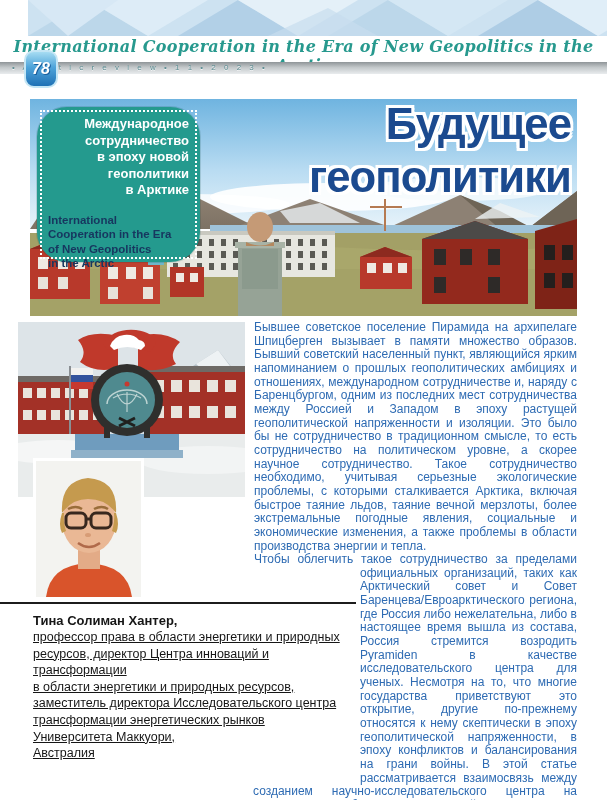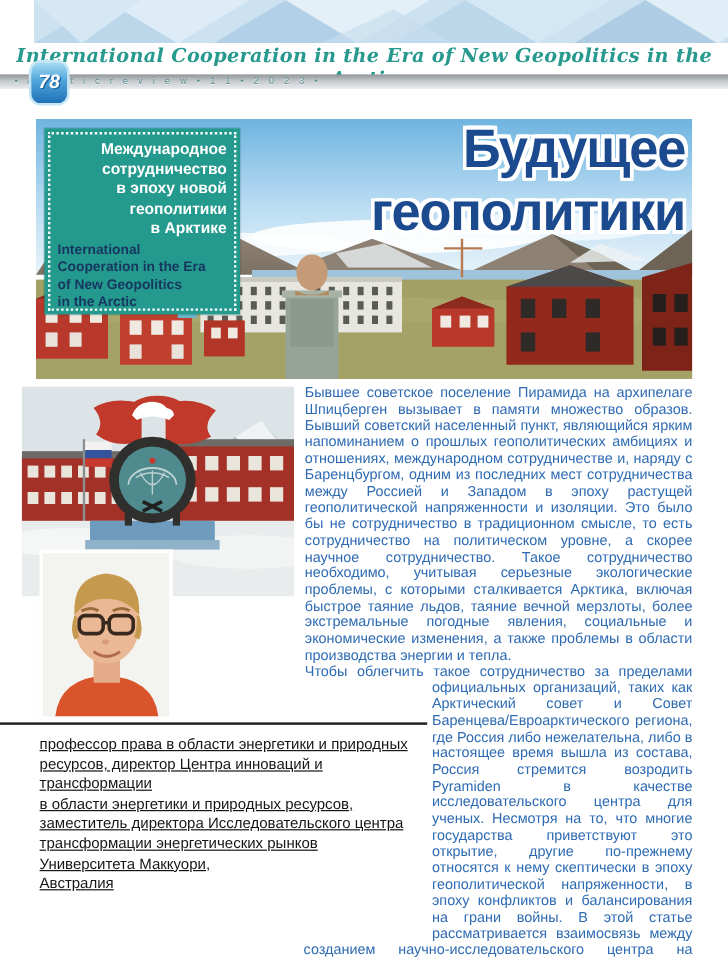--- a/index.html
+++ b/index.html
@@ -29,27 +29,27 @@
   .hero{position:absolute;left:30px;top:99px;width:547px;height:217px;overflow:hidden;}
   .hero svg{display:block;}
   .hero-title{position:absolute;right:6px;top:-2px;text-align:right;
       font-weight:bold;font-size:45px;line-height:53px;letter-spacing:-1px;
       color:#1b4a8f;transform:scaleX(.97);transform-origin:right top;
       text-shadow:-3px -3px 0 #fff,3px -3px 0 #fff,-3px 3px 0 #fff,3px 3px 0 #fff,
                   -3px 0 0 #fff,3px 0 0 #fff,0 -3px 0 #fff,0 3px 0 #fff;}
 
   
   .stamp{position:absolute;left:7px;top:8px;width:163px;height:155px;background:#249a8e;
-      box-sizing:border-box;box-shadow:0 0 0 1px rgba(0,60,55,.15);}
+      box-sizing:border-box;box-shadow:0 0 0 1px rgba(0,60,55,.15);border-radius:30px;}
   .stamp-inner{position:absolute;left:3px;top:3px;right:3px;bottom:3px;
       border:2px dotted #ffffff;box-sizing:border-box;padding:4px 6px 2px 6px;}
   .stamp-ru{white-space:pre-line;text-align:right;color:#ffffff;font-weight:bold;
       font-size:13px;line-height:16.5px;}
   .stamp-en{white-space:pre-line;text-align:left;color:#17365f;font-weight:bold;
-      font-size:11.5px;line-height:14.5px;margin-top:3px;}
+      font-size:11.5px;line-height:14.5px;margin-top:14px;}
 
   
   .monument-photo{position:absolute;left:18px;top:322px;width:227px;height:175px;overflow:hidden;}
   .portrait{position:absolute;left:33px;top:458px;width:105px;height:136px;
       border:3px solid #ffffff;box-sizing:content-box;background:#f2f2ef;}
 
   
   .divider{position:absolute;left:0;top:602px;width:356px;height:2px;background:#1c1c1c;}
   .author{position:absolute;left:33px;top:612px;width:322px;color:#161616;}
   .author-name{font-weight:bold;font-size:13px;line-height:17px;}
@@ -319,20 +319,21 @@
         <path d="M50,58 h5"></path>
       </g>
       <path d="M32,48 q8,-4 14,0 M58,48 q8,-4 14,0" stroke="#9a6d3a" stroke-width="2.5" fill="none"></path>
       <path d="M42,82 q11,8 22,0" stroke="#b06a4a" stroke-width="2.5" fill="none"></path>
       <ellipse cx="52" cy="74" rx="3" ry="2" fill="#d79c76"></ellipse>
     </svg>
   </div>
 
   <div class="divider"></div>
   <div class="author">
+    <div class="author-name">Тина Солиман Хантер,</div>
     <div class="author-bio">профессор права в области энергетики и природных
 ресурсов, директор Центра инноваций и трансформации
 в области энергетики и природных ресурсов,
 заместитель директора Исследовательского центра
 трансформации энергетических рынков
 Университета Маккуори,
 Австралия</div>
   </div>
 
   <div class="article-text">

